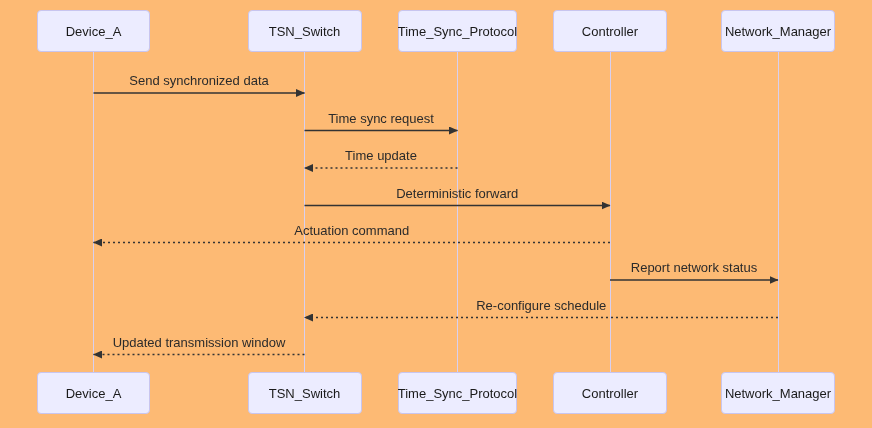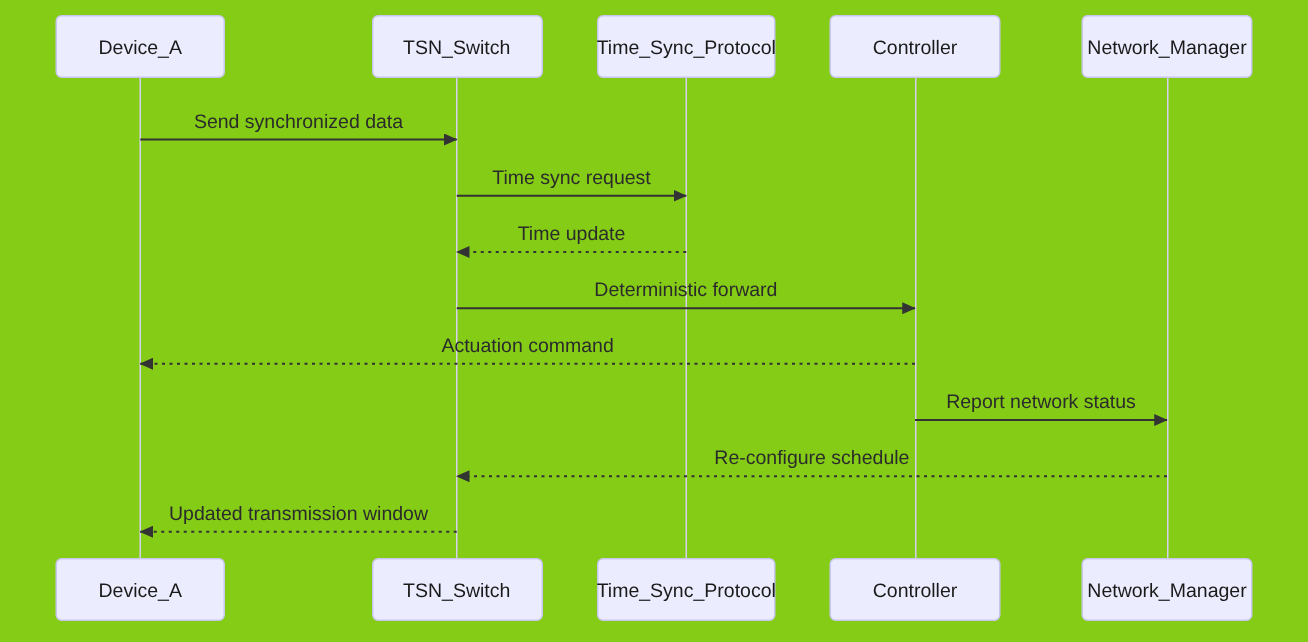--- a/index.html
+++ b/index.html
@@ -5,21 +5,21 @@
   html, body {
     margin: 0;
     padding: 0;
     background: #ffffff;
     font-family: "Liberation Sans", "DejaVu Sans", sans-serif;
   }
   #stage {
     position: relative;
     width: 872px;
     height: 428px;
-    background: #84cc16;
+    background: #fdba74;
     overflow: hidden;
   }
   .actor-box {
     position: absolute;
     height: 42px;
     border: 1px solid #c8c5ef;
     background: #ececff;
     border-radius: 4px;
     display: flex;
     align-items: center;

